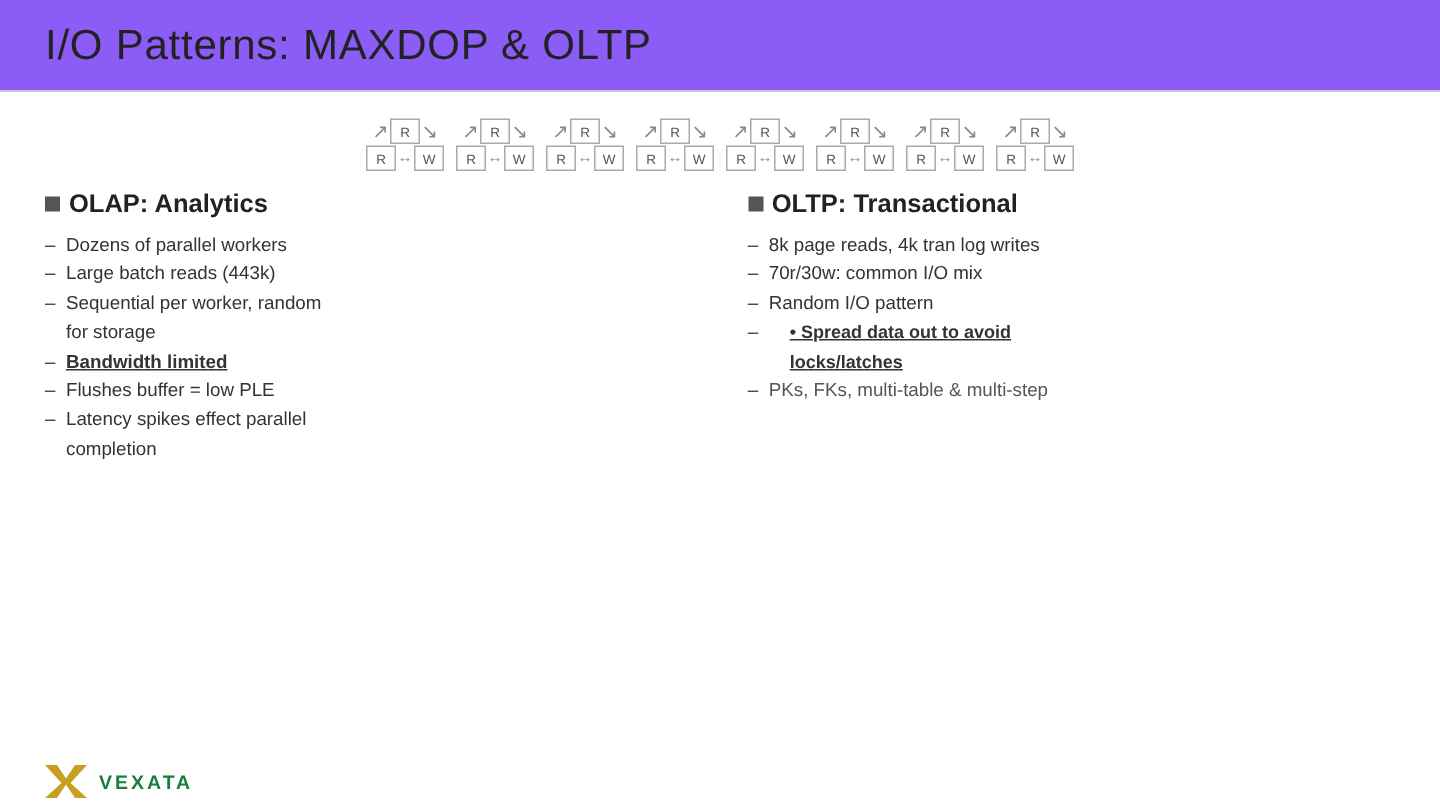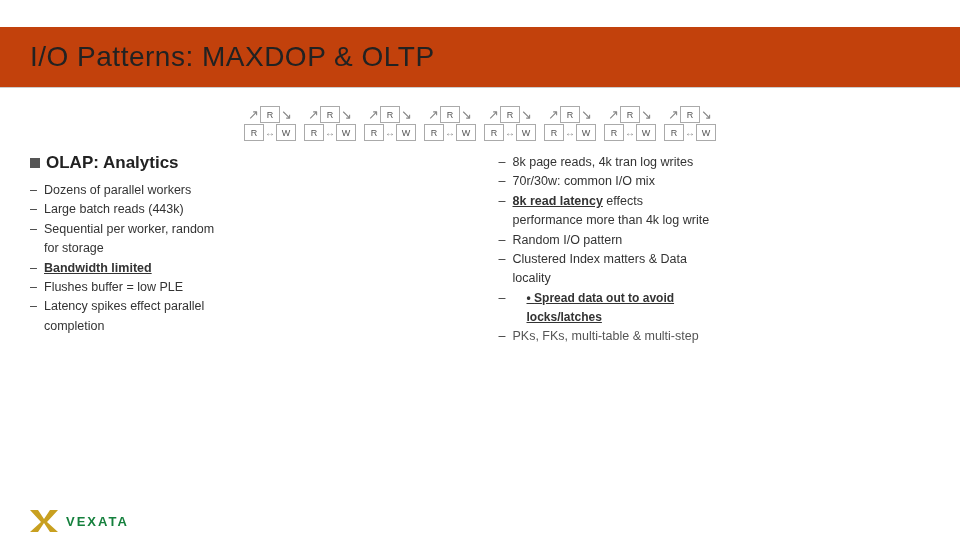--- a/index.html
+++ b/index.html
@@ -14,24 +14,23 @@
 
     .slide {
       width: 960px;
       height: 540px;
       background: #ffffff;
       display: flex;
       flex-direction: column;
     }
 
     .title-bar {
-      background: #c2410c;
+      background: #8b5cf6;
       padding: 14px 30px 14px 30px;
       border-bottom: 1px solid #cccccc;
-      margin-top: 27px;
     }
 
     .title-bar h1 {
       font-size: 28px;
       font-weight: normal;
       color: #222222;
       letter-spacing: 0.5px;
     }
 
     .content-area {
@@ -317,35 +316,33 @@
           <li>
             <span>Flushes buffer = low PLE</span>
           </li>
           <li>
             <span>Latency spikes effect parallel<br>completion</span>
           </li>
         </ul>
       </div>
 
       <div class="col">
+        <div class="col-header">
+          <span class="bullet-square"></span>
+          <span>OLTP:  Transactional</span>
+        </div>
         <ul class="list-items">
           <li>
             <span>8k page reads, 4k tran log writes</span>
           </li>
           <li>
             <span>70r/30w:  common I/O mix</span>
           </li>
           <li>
-            <span class="underline-bold">8k read latency</span><span> effects<br>performance more than 4k log write</span>
-          </li>
-          <li>
             <span>Random I/O pattern</span>
-          </li>
-          <li>
-            <span>Clustered Index matters &amp; Data<br>locality</span>
           </li>
           <li style="list-style:none;padding-left:28px;">
             <span class="sub-bullet underline-bold">Spread data out to avoid<br>locks/latches</span>
           </li>
           <li style="color:#555;">
             <span>PKs, FKs, multi-table &amp; multi-step</span>
           </li>
         </ul>
       </div>
 

